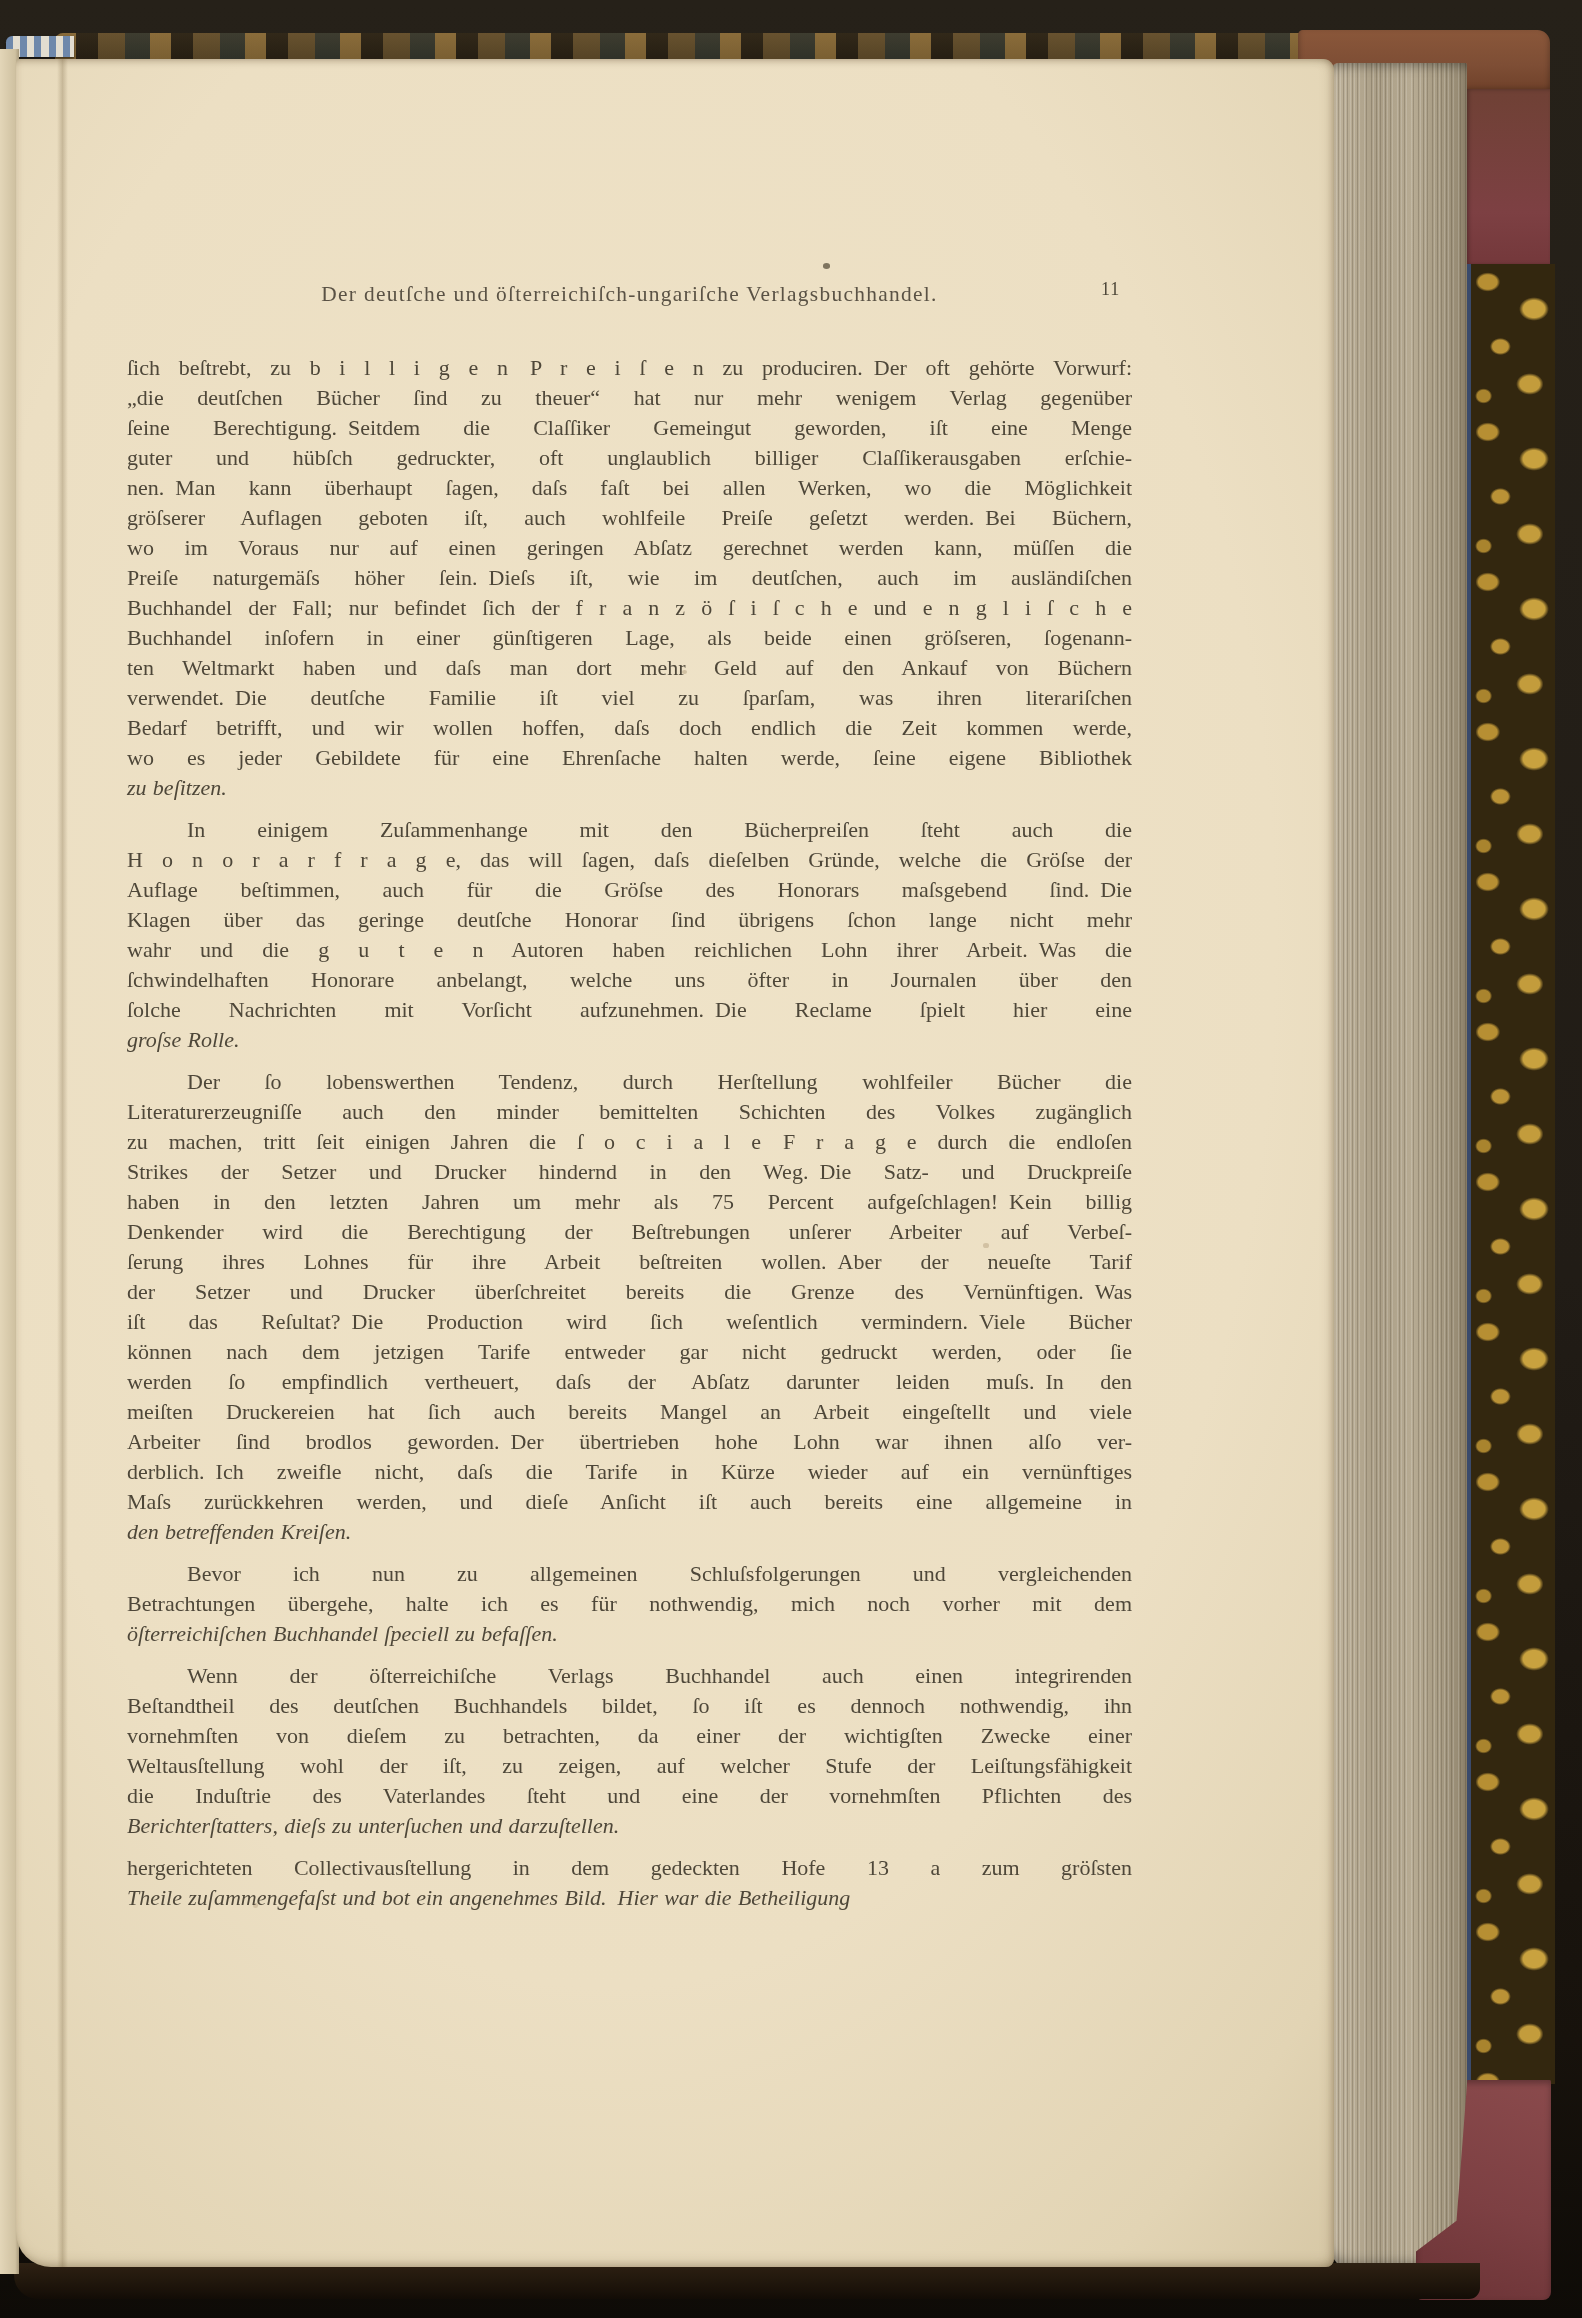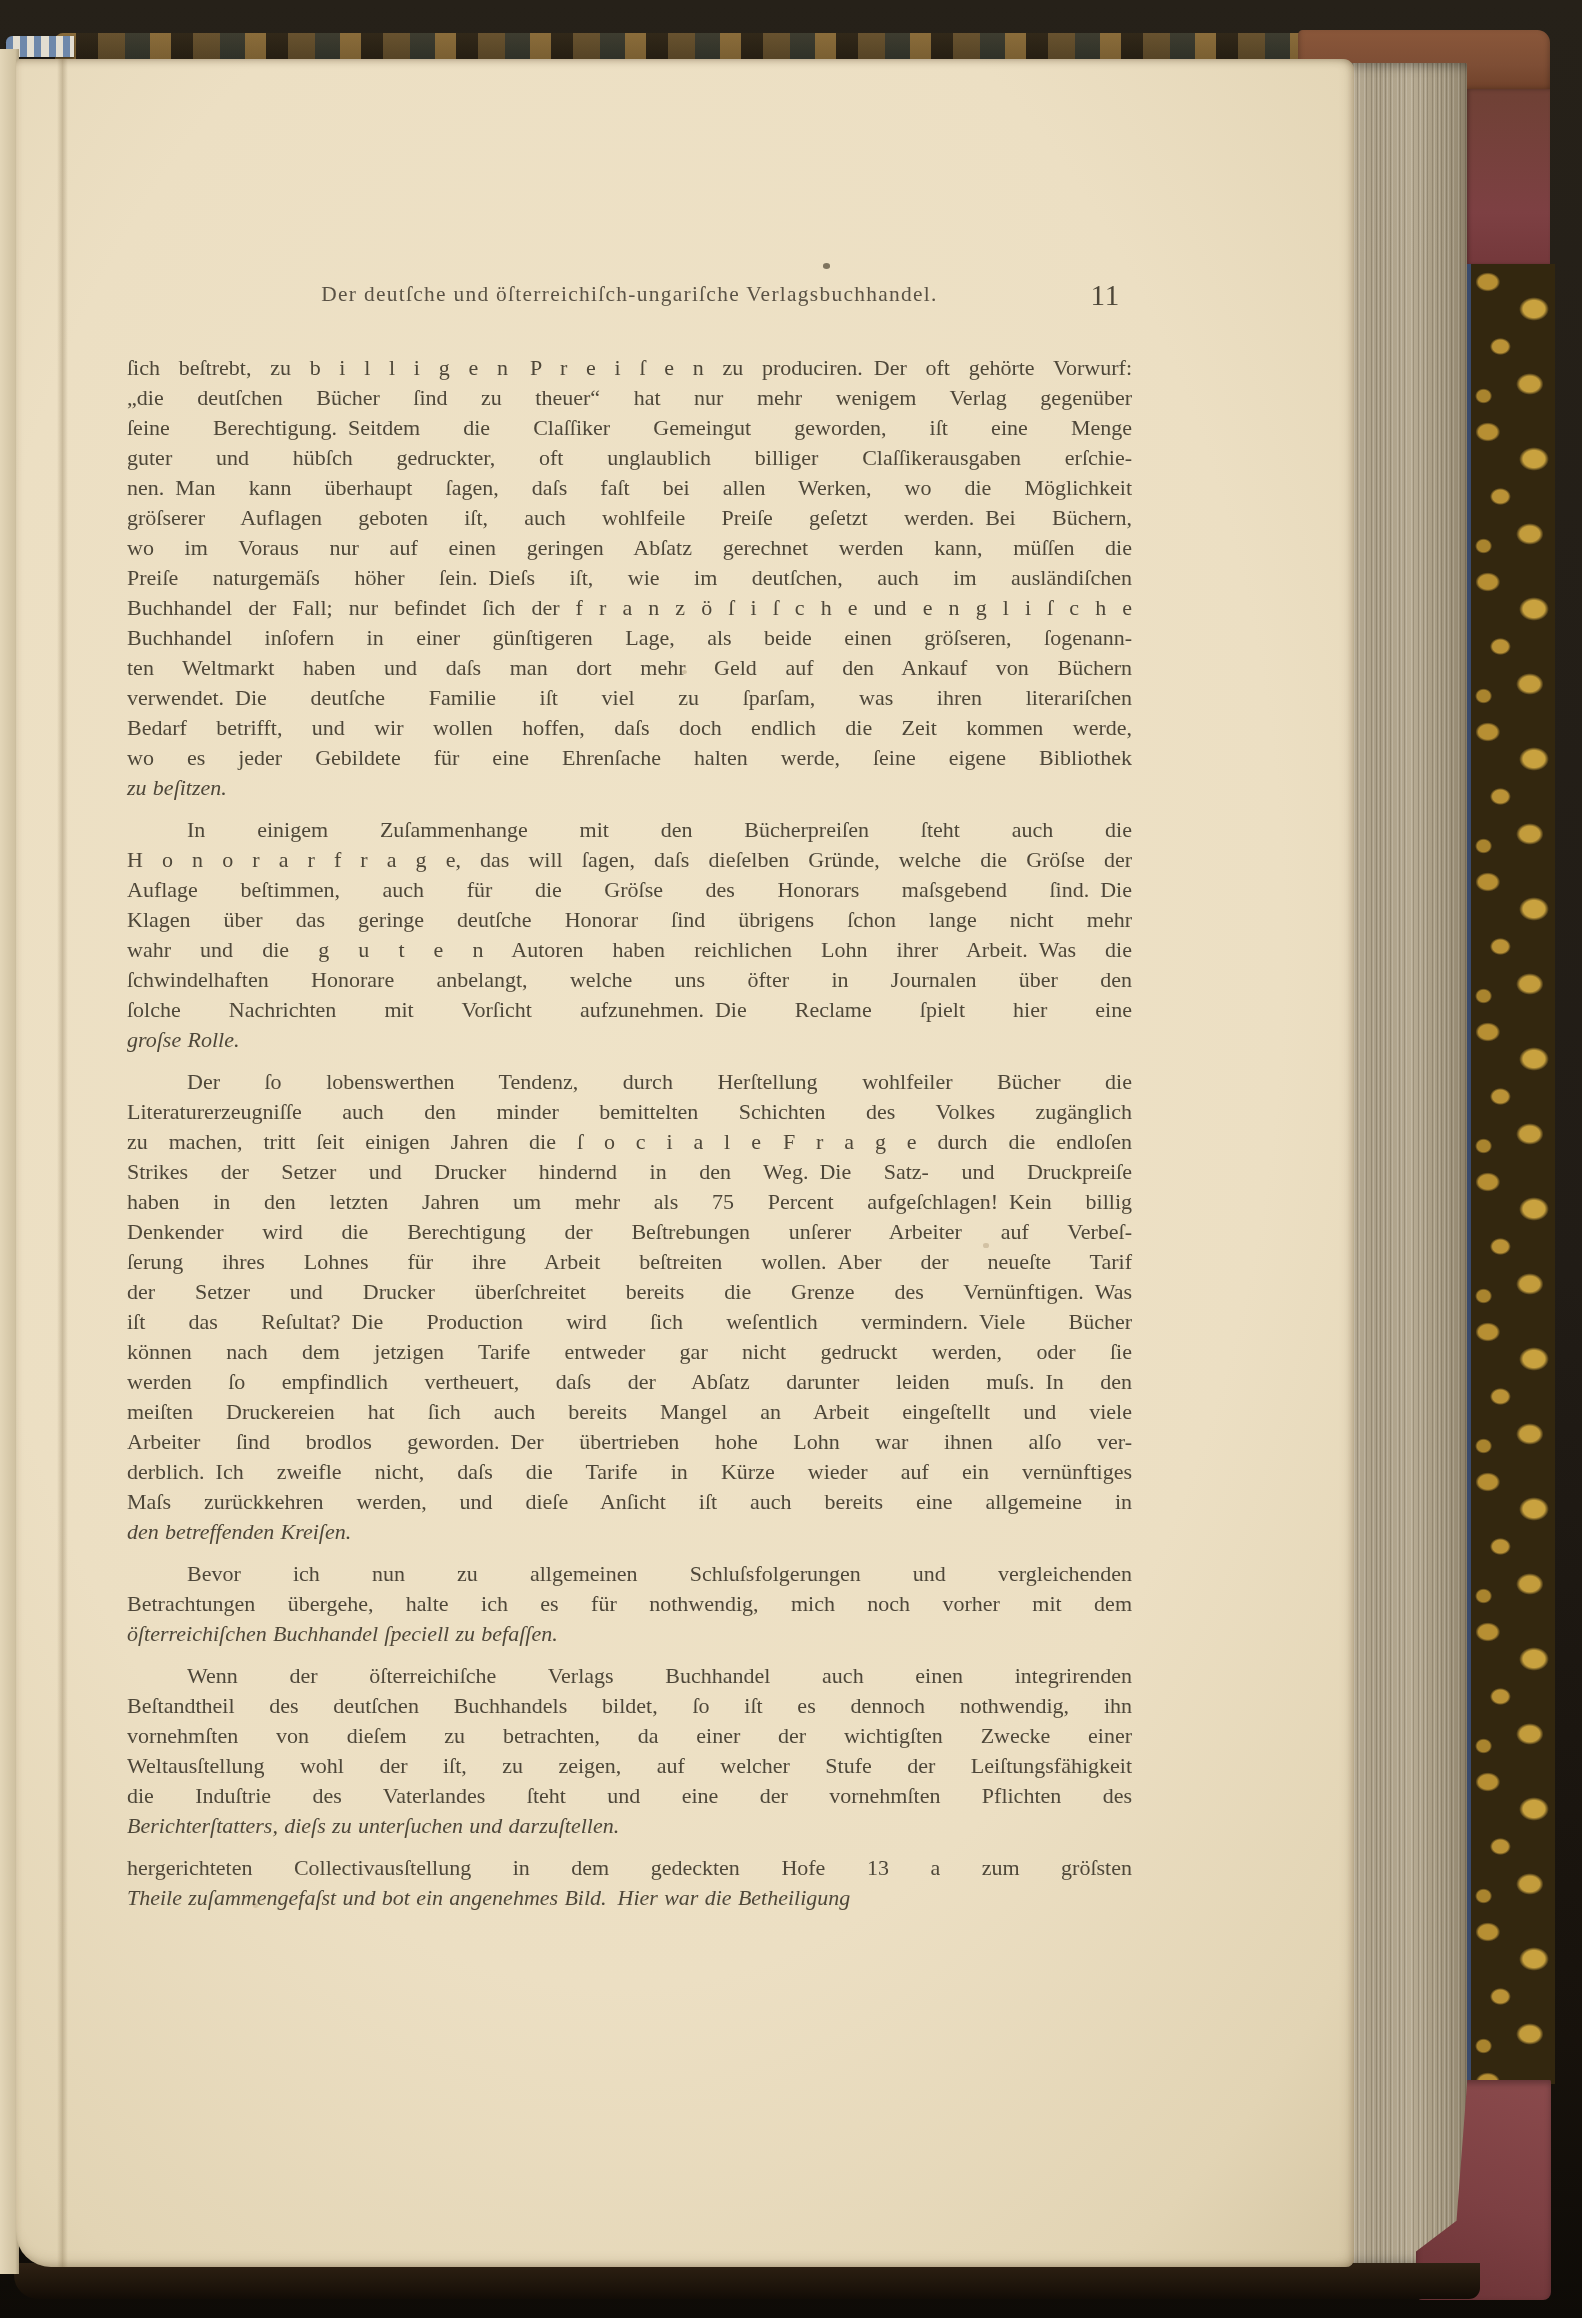--- a/index.html
+++ b/index.html
@@ -88,41 +88,40 @@
     background:linear-gradient(90deg,#e3d6b8,#cfc1a1 80%,#a89a7c);
   }
   
   .page{
     position:absolute;left:16px;top:59px;width:1318px;height:2208px;
     background:
       radial-gradient(1108px 1741px at 45% 40%, #efe3c8 0%, #ecdfc3 60%, #e2d4b4 88%, #d7c8a6 100%);
     border-radius:2.4px 11px 8px 35px;
     box-shadow:inset 0 4.7px 8px -4.7px rgba(90,70,40,.5), inset -8px 0 14.2px -9.5px rgba(90,70,40,.55), inset 0 -8px 12.7px -8px rgba(90,70,40,.5);
     color:var(--ink);
-    padding-left:20px;
   }
   .gutter-shadow{
     position:absolute;left:41px;top:0;width:11px;height:100%;
     background:linear-gradient(90deg, rgba(0,0,0,0), rgba(110,90,55,.28) 50%, rgba(0,0,0,0));
   }
   .speck{position:absolute;border-radius:50%;background:rgba(120,90,50,.5);}
   .speck.s1{left:807px;top:204px;width:7.1px;height:5.5px;background:rgba(90,80,60,.75);}
   .speck.s2{left:666px;top:611px;width:4.7px;height:4px;opacity:.5;}
   .speck.s3{left:967px;top:1184px;width:5.5px;height:4.7px;opacity:.45;}
   .speck.s4{left:237px;top:1844px;width:4.7px;height:4.7px;opacity:.4;}
 
   .running-head{
     position:absolute;left:99px;top:223px;width:1029px;height:32px;
     font-size:21.4px;letter-spacing:1.3px;color:var(--ink-light);
   }
   .running-title{
     position:absolute;left:0;right:0;text-align:center;
   }
   .page-number{
-    position:absolute;right:24px;top:-3.2px;font-size:29px;letter-spacing:0.8px;color:var(--ink);
+    position:absolute;right:24px;top:-3.2px;font-size:18px;letter-spacing:0.8px;color:var(--ink);
   }
 
   .text-block{
     position:absolute;left:99px;top:282px;width:1029px;
     font-size:22px;line-height:30px;color:var(--ink);
     text-rendering:optimizeLegibility;
   }
   .para{margin:12px;}
   .line{
     text-align:justify;text-align-last:justify;

